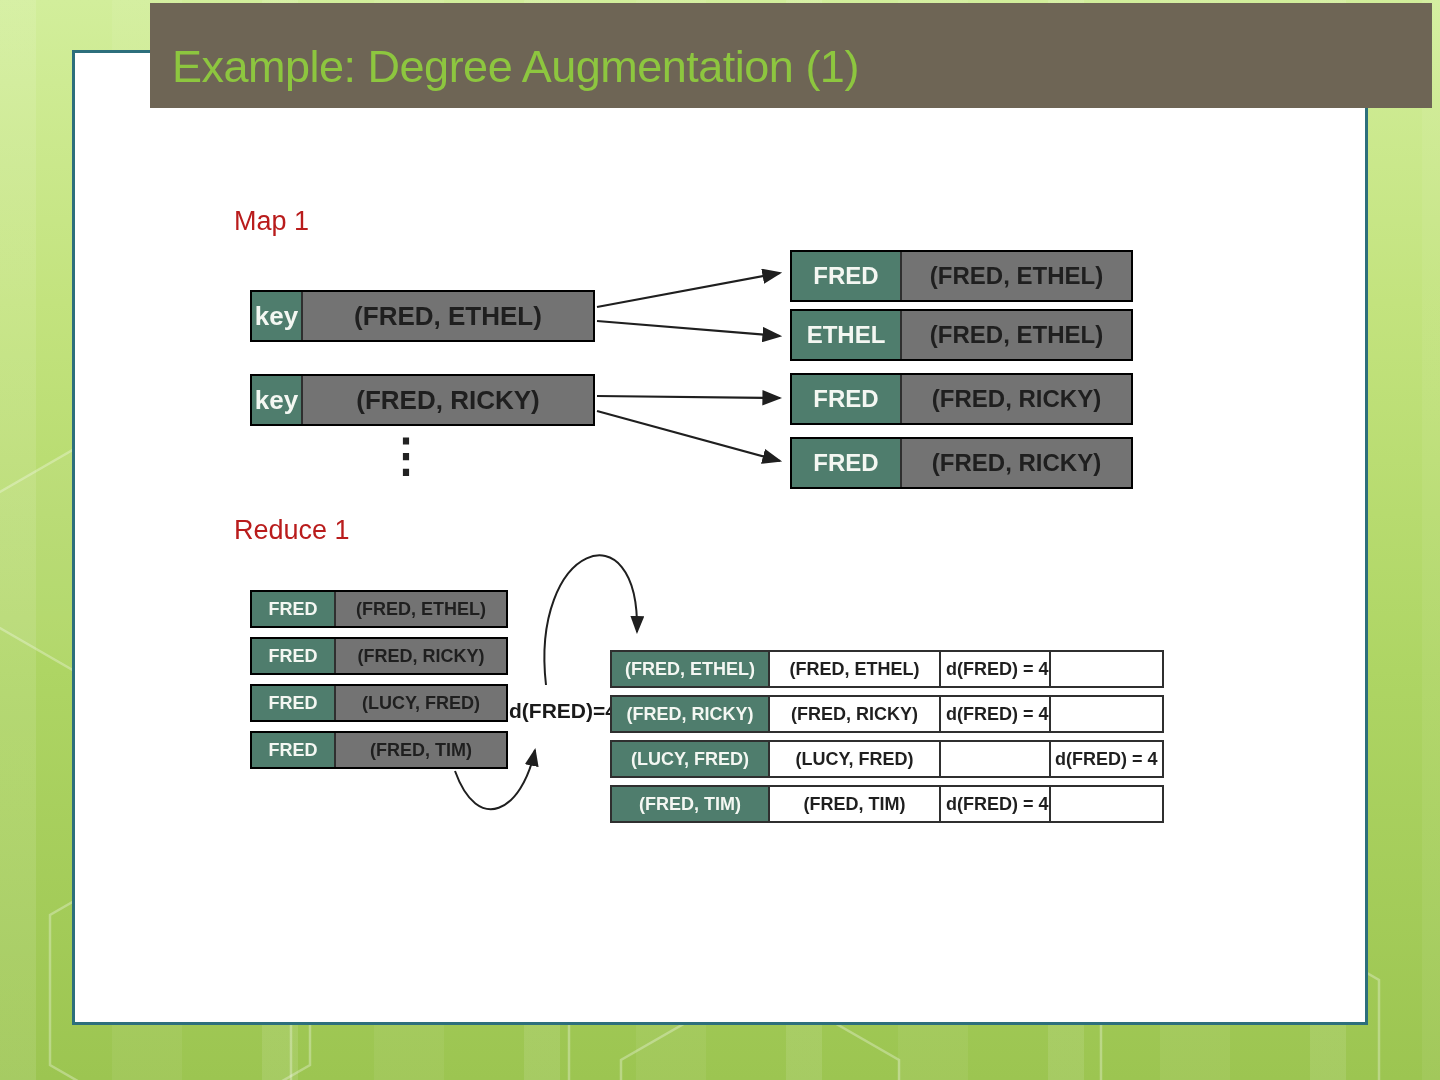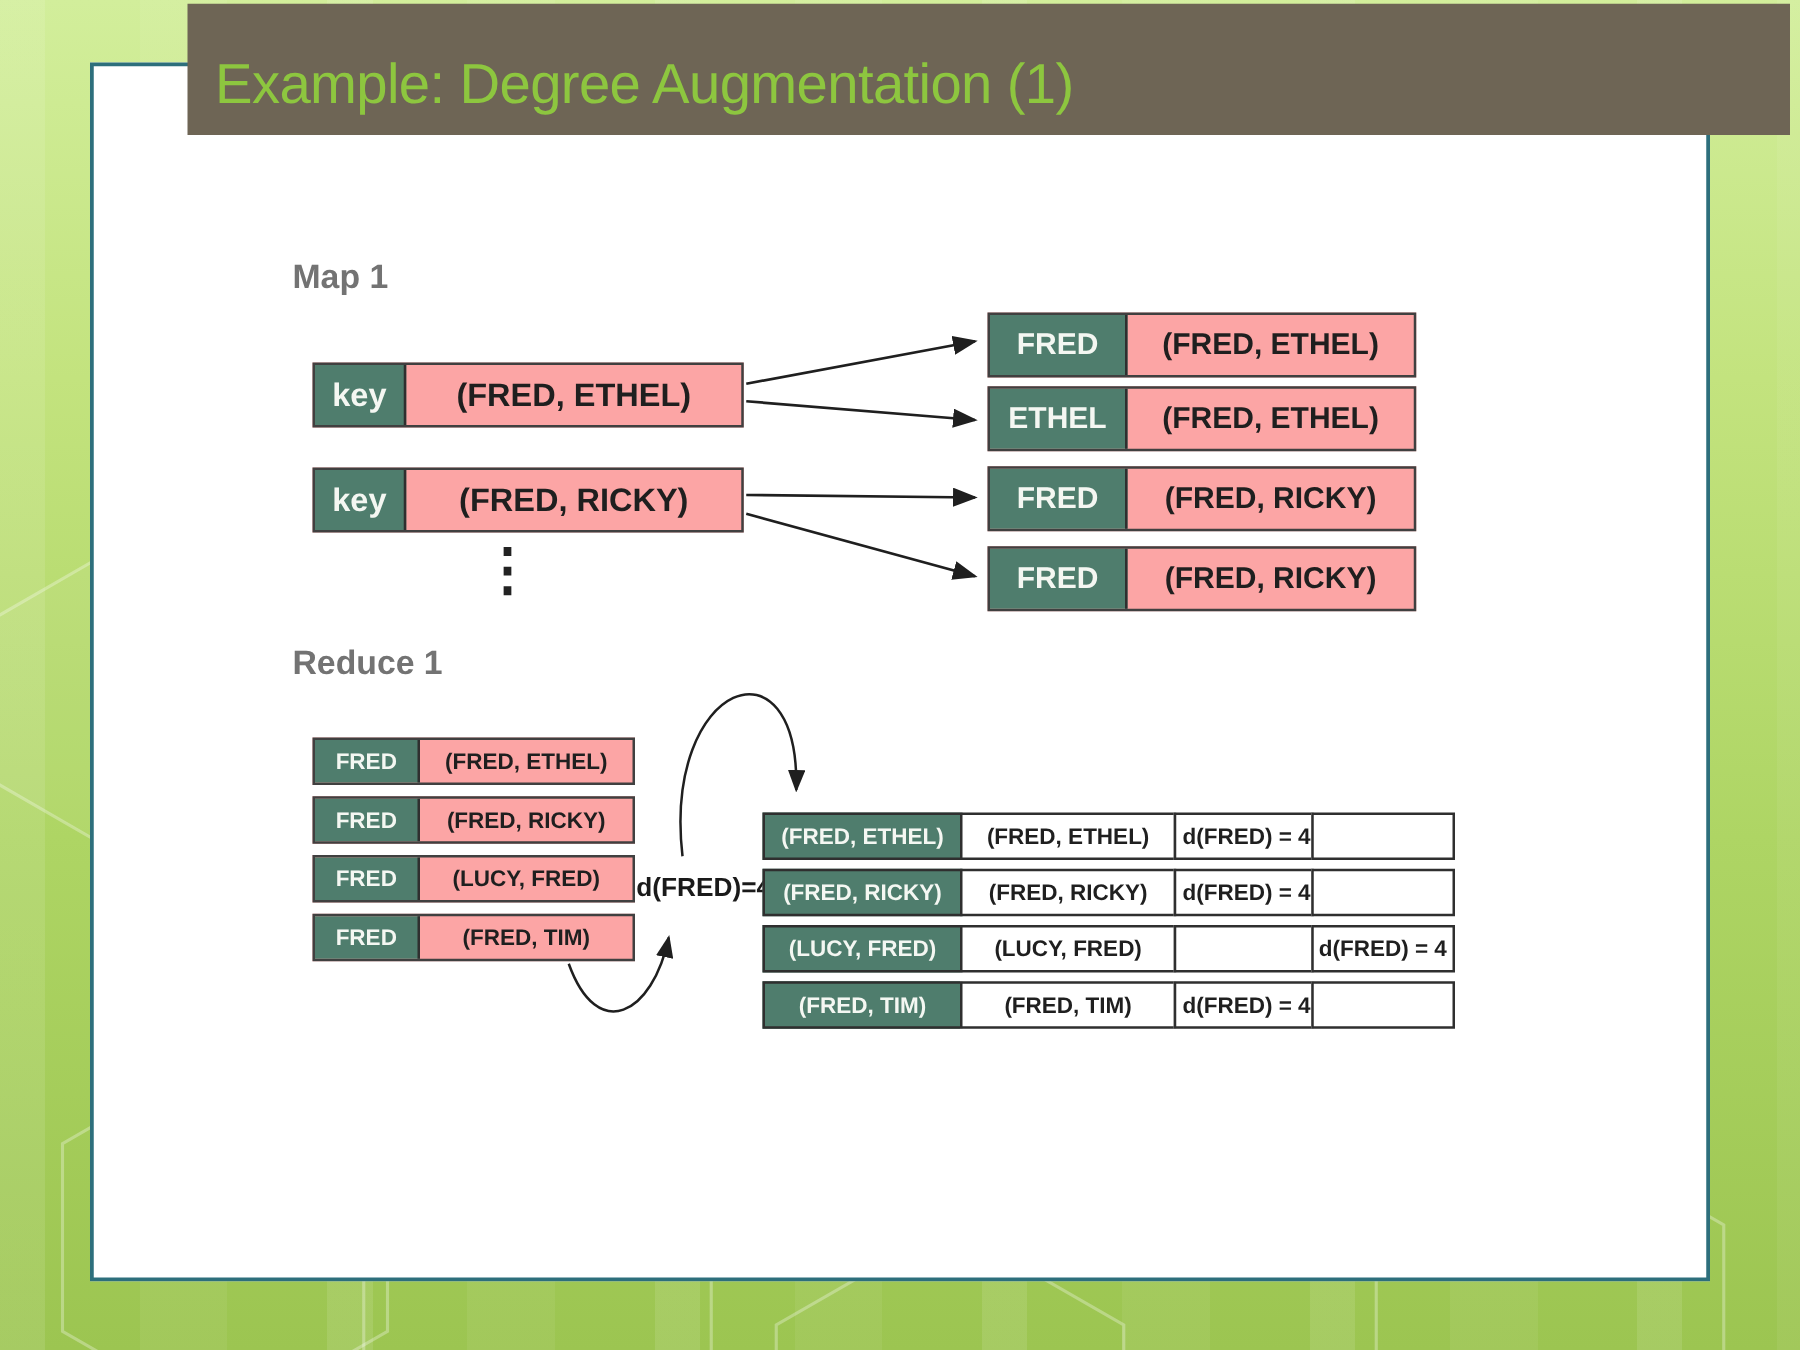--- a/index.html
+++ b/index.html
@@ -25,37 +25,37 @@
     position:absolute;left:150px;top:3px;width:1282px;height:105px;
     background:#6e6555;z-index:5;display:flex;align-items:center;
     padding:22px 0 0 22px;box-sizing:border-box;
   }
   .title{
     color:#8dc63f;font-size:45px;letter-spacing:-0.5px;font-weight:400;
     white-space:nowrap;
   }
   .diagram{position:absolute;inset:0;z-index:6;}
   .seclabel{
-    position:absolute;font-size:27px;font-weight:700;color:#737373;
+    position:absolute;font-size:27px;font-weight:400;color:#b91c1c;
   }
   .kvbox{
-    position:absolute;display:flex;background:#fca5a5;
-    border:2px solid #404040;box-sizing:border-box;
+    position:absolute;display:flex;background:#737373;
+    border:2px solid #000000;box-sizing:border-box;
   }
   .kcell{
     background:#4f7d6d;color:#f4f7f2;display:flex;align-items:center;
     justify-content:center;border-right:2px solid #2f2f2f;box-sizing:border-box;
     font-weight:600;flex:0 0 auto;
   }
   .vcell{
     flex:1;display:flex;align-items:center;justify-content:center;
     color:#1f1f1f;font-weight:600;
   }
   .map-in{width:345px;height:52px;font-size:26px;}
-  .map-in .kcell{width:73px;}
+  .map-in .kcell{width:51px;}
   .map-out{left:790px;width:343px;height:52px;font-size:24px;}
   .map-out .kcell{width:110px;}
   .red-in{left:250px;width:258px;height:38px;font-size:18px;}
   .red-in .kcell{width:84px;}
   .ellipsis{
     position:absolute;left:383px;top:432px;font-size:46px;color:#222;
     font-weight:700;line-height:1;
   }
   .annotation{
     position:absolute;left:509px;top:699px;font-size:21px;font-weight:600;color:#1a1a1a;

